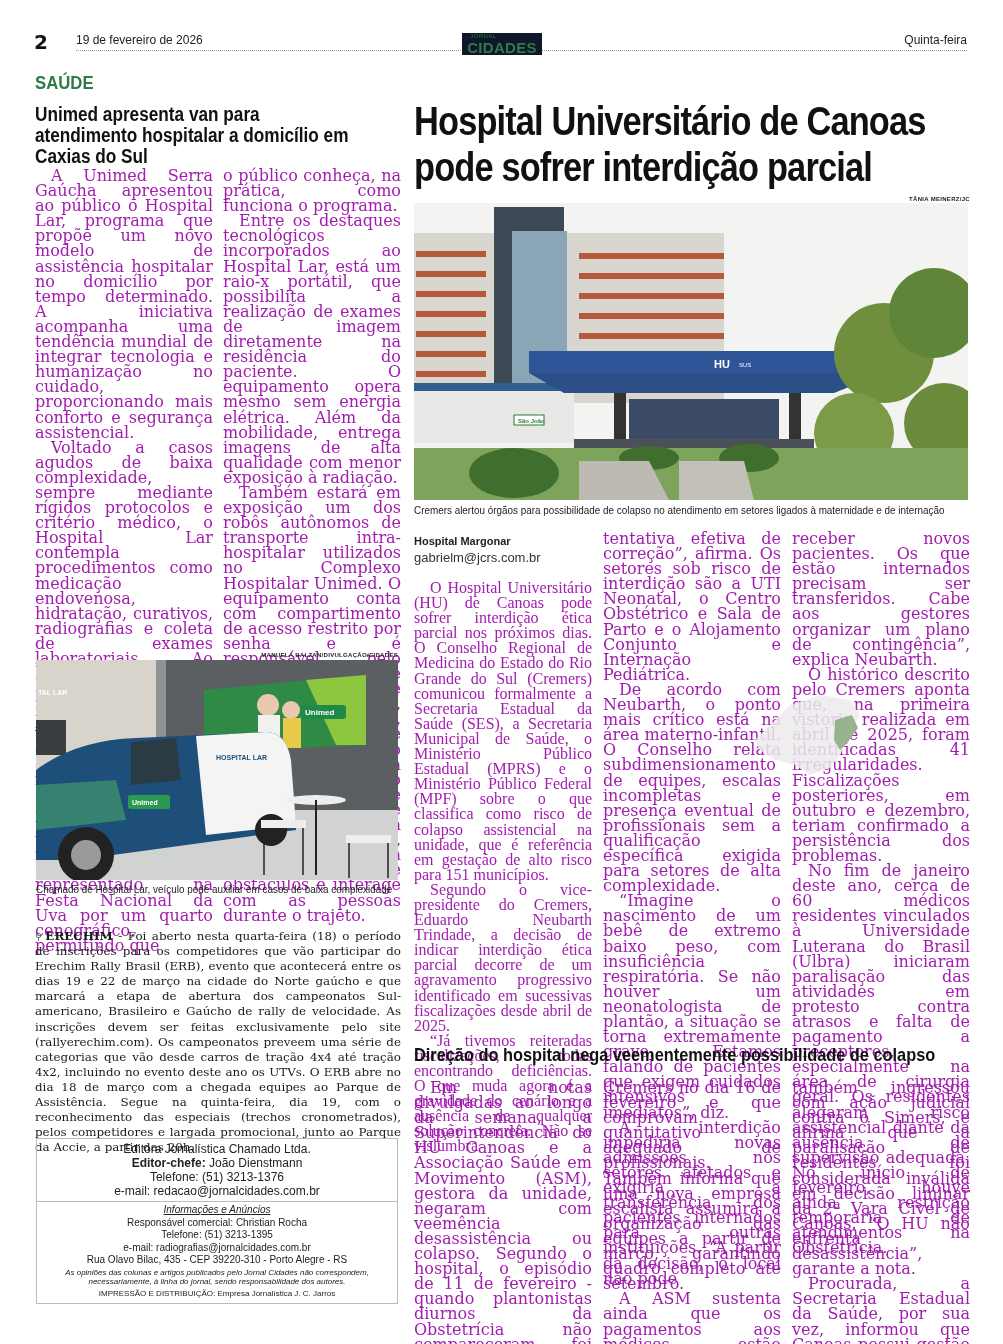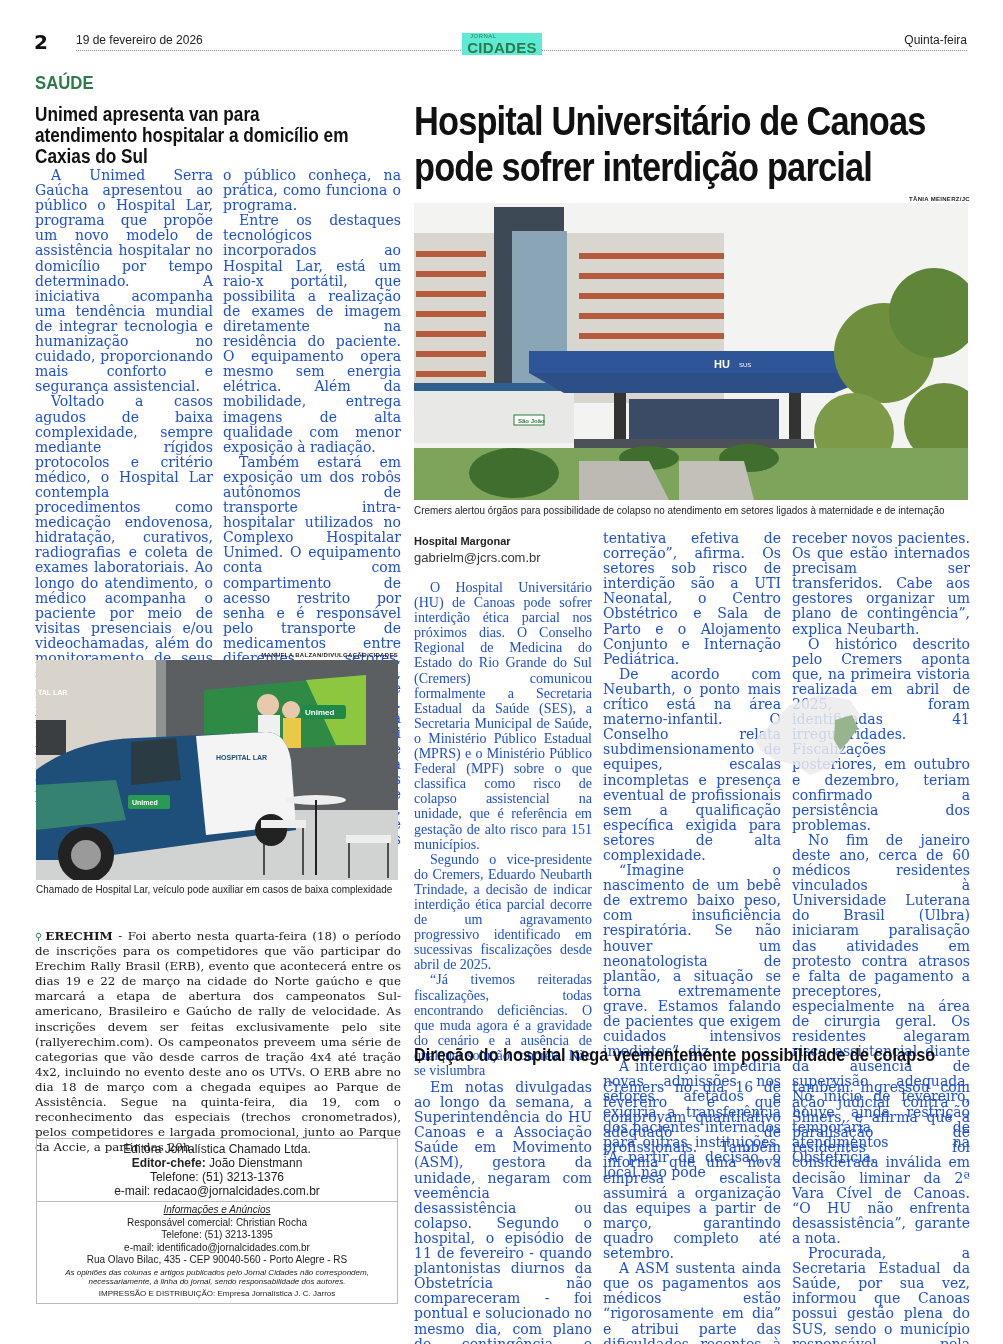--- a/index.html
+++ b/index.html
@@ -3,28 +3,28 @@
 <meta charset="utf-8">
 <style>
   * { box-sizing: border-box; margin: 0; padding: 0; }
   body { width: 1003px; height: 1344px; background: #fff; position: relative; overflow: hidden; color: #111; font-family: "DejaVu Serif", serif; }
   .abs { position: absolute; }
   
   .page-num { left: 34px; top: 30px; font-family: "DejaVu Sans", sans-serif; font-weight: bold; font-size: 20px; }
   .hdr-date { left: 76px; top: 33px; font-family: "Liberation Sans", sans-serif; font-size: 12px; color: #222; }
   .hdr-day { right: 36px; top: 33px; font-family: "Liberation Sans", sans-serif; font-size: 12px; color: #222; }
   .hdr-rule { left: 76px; right: 36px; top: 50px; border-top: 1px dotted #999; }
-  .masthead { left: 462px; top: 33px; width: 80px; text-align: center; background: #5eead4; }
+  .masthead { left: 462px; top: 33px; width: 80px; text-align: center; background: #0f172a; }
   .mast-small { font-family: "Liberation Sans", sans-serif; font-size: 6px; color: #2d7b48; letter-spacing: 0.5px; line-height: 7px; text-align: left; padding-left: 8px; }
   .mast-big { font-family: "Liberation Sans", sans-serif; font-weight: bold; font-size: 15px; color: #2d7b48; line-height: 15px; letter-spacing: 0.3px; }
   .section { left: 35px; top: 72px; font-family: "Liberation Sans", sans-serif; font-weight: bold; font-size: 19px; color: #2d7b48; transform: scaleX(0.88); transform-origin: left; }
   .left-head { left: 35px; top: 104px; width: 380px; font-family: "Liberation Sans", sans-serif; font-weight: bold; font-size: 20px; line-height: 21px; color: #111; transform: scaleX(0.86); transform-origin: left; }
   .main-head { left: 414px; top: 98px; width: 600px; font-family: "Liberation Sans", sans-serif; font-weight: bold; font-size: 40px; line-height: 46px; letter-spacing: -1px; transform: scaleX(0.86); transform-origin: left; }
   
-  .col { font-size: 14px; line-height: 15.1px; text-align: justify; hyphens: auto; color: #1d4ed8; }
+  .col { font-size: 16px; line-height: 15.1px; text-align: justify; hyphens: auto; color: #a21caf; }
   .col p { text-indent: 16px; }
   .col p + p { margin-top: 0; }
   .c1 { left: 35px; top: 168px; width: 178px; }
   .c2 { left: 223px; top: 168px; width: 178px; }
   .credit { font-family: "Liberation Sans", sans-serif; font-size: 6px; font-weight: bold; letter-spacing: 0.3px; color: #222; text-align: right; }
   .van-credit { left: 36px; top: 652px; width: 362px; }
   .van-photo { left: 36px; top: 660px; width: 362px; height: 220px; overflow: hidden; background: #c9c9c7; }
   .caption { font-family: "Liberation Sans", sans-serif; font-size: 11.5px; color: #222; transform: scaleX(0.86); transform-origin: left; white-space: nowrap; }
   .van-caption { left: 36px; top: 883px; }
   .erechim { left: 35px; top: 929px; width: 366px; font-size: 11.9px; line-height: 15.1px; text-align: justify; color: #1a1a1a; }
@@ -126,22 +126,22 @@
   <div class="ib-top">
     <div>Editora Jornalística Chamado Ltda.</div>
     <div><b>Editor-chefe:</b><span> João Dienstmann</span></div>
     <div>Telefone: (51) 3213-1376</div>
     <div><span>e-mail: </span><span>redacao@jornalcidades.com.br</span></div>
   </div>
   <div class="ib-bot">
     <div class="it">Informações e Anúncios</div>
     <div>Responsável comercial: Christian Rocha</div>
     <div>Telefone: (51) 3213-1395</div>
-    <div>e-mail: identificado@jornalcidades.com.br</div>
-    <div>Rua Olavo Bilac, 435 - CEP 90040-560 - Porto Alegre - RS</div>
+    <div>e-mail: radiografias@jornalcidades.com.br</div>
+    <div>Rua Olavo Bilac, 435 - CEP 39220-310 - Porto Alegre - RS</div>
     <div class="ib-disc">As opiniões das colunas e artigos publicados pelo Jornal Cidades não correspondem, necessariamente, à linha do jornal, sendo responsabilidade dos autores.</div>
     <div class="ib-print">IMPRESSÃO E DISTRIBUIÇÃO: Empresa Jornalística J. C. Jarros</div>
   </div>
 </div>
 
 <div class="abs main-head">Hospital Universitário de Canoas pode sofrer interdição parcial</div>
 <div class="abs credit hosp-credit">TÂNIA MEINERZ/JC</div>
 <div class="abs hosp-photo">
   <svg width="554" height="297" viewBox="0 0 554 297">
     <rect width="554" height="297" fill="#f3f3f1"></rect>

